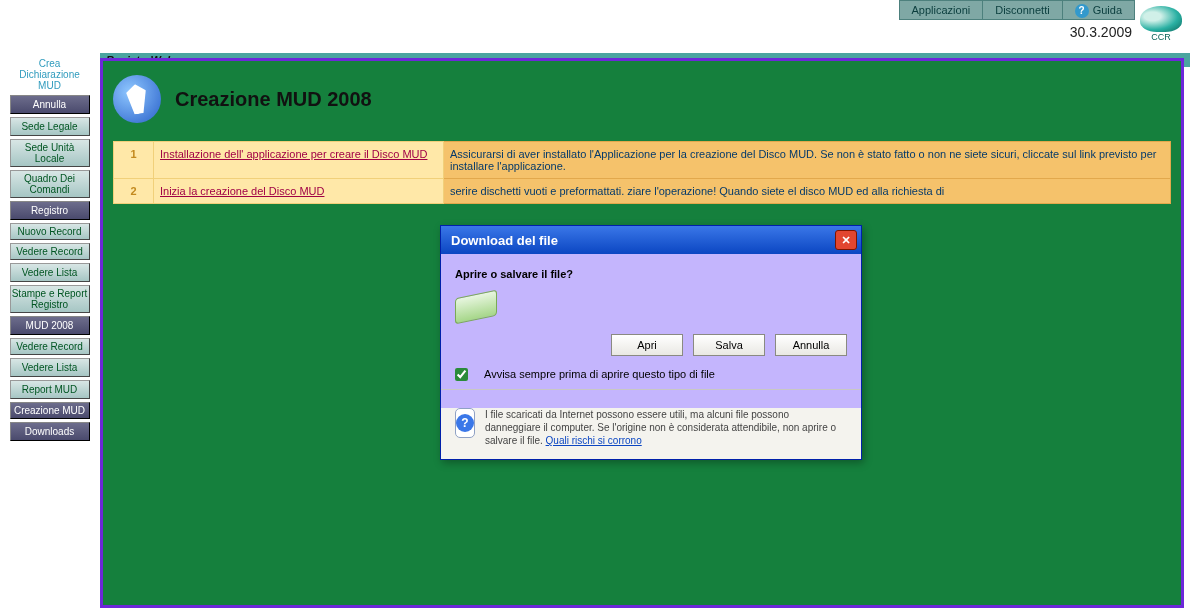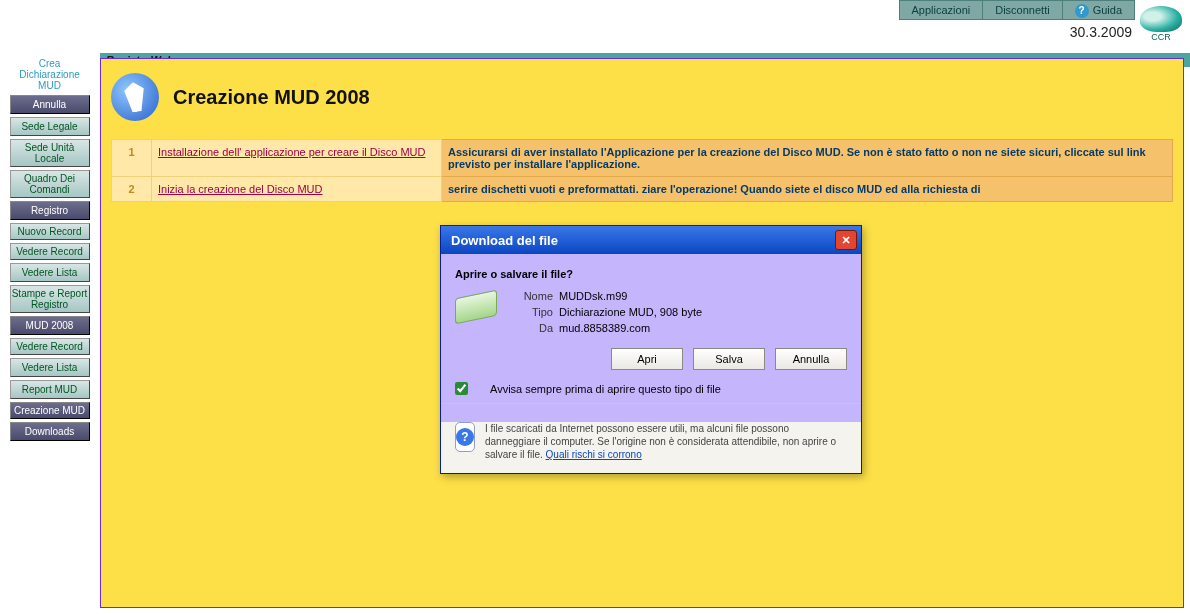--- a/index.html
+++ b/index.html
@@ -19,47 +19,47 @@
   .title-band { background:#4ba5a0; height:14px; line-height:14px; padding-left:6px; font-style:italic; font-weight:bold; color:#111; font-size:11px; margin-left:100px; }
 
   
   .sidebar { position:absolute; left:2px; top:58px; width:95px; display:flex; flex-direction:column; align-items:center; gap:2px; }
   .side-note { color:#2f9bbd; font-size:10px; text-align:center; line-height:1.1; margin-bottom:2px; }
   .side-btn { width:80px; padding:3px 0; font-size:10px; text-align:center; border:1px outset #999; background: linear-gradient(#d8e6e5,#a6c6c4); color:#052; cursor:pointer; }
   .side-btn.tall { padding:2px 0; line-height:1.1; }
   .side-btn.dark { background: linear-gradient(#6d6d8c,#4a4a6d); color:#fff; border-color:#333; }
 
   
-  .main { position:absolute; left:100px; top:58px; right:6px; bottom:6px; border:1px solid #6d28d9; background:#fde047; padding:14px 10px; }
+  .main { position:absolute; left:100px; top:58px; right:6px; bottom:6px; border:3px solid #6d28d9; background:#15803d; padding:14px 10px; }
   .page-head { display:flex; align-items:center; gap:14px; margin-bottom:18px; }
   .feather-badge { width:48px; height:48px; border-radius:50%; background: radial-gradient(circle at 35% 35%, #8fc7ff, #2860c9); display:flex; align-items:center; justify-content:center; }
   .feather { width:22px; height:30px; background:#fff; clip-path: polygon(50% 0, 95% 25%, 70% 100%, 30% 100%, 5% 25%); transform: rotate(-8deg); }
   .page-title { font-size:20px; font-weight:bold; color:#111; }
 
   .steps { width:100%; border-collapse:collapse; }
   .steps td { vertical-align:top; padding:6px 6px; font-size:11px; }
   .step-num-cell { width:40px; text-align:center; font-size:20px; font-weight:bold; color:#c38a1f; background:#ffe8a8; border:1px solid #f1d07a; }
   .step-link-cell { width:290px; background:#ffe8a8; border:1px solid #f1d07a; }
   .step-link-cell a { color:#a00046; text-decoration:underline; }
-  .step-desc-cell { background:#f5c26b; border:1px solid #e2a84c; color:#053a6a; font-weight:bold; }
+  .step-desc-cell { background:#f5c26b; border:1px solid #e2a84c; color:#053a6a; font-weight:normal; }
 
   
   .dialog { position:absolute; left:440px; top:225px; width:422px; border:1px solid #0020aa; box-shadow:2px 3px 8px rgba(0,0,0,0.3); background:#fff; font-family: Tahoma, sans-serif; font-size:11px; }
   .dlg-title { height:28px; background: linear-gradient(#3a77e8,#0b46c2); color:#fff; font-weight:bold; display:flex; align-items:center; padding:0 4px 0 10px; }
   .dlg-title-text { flex:1; font-size:13px; }
   .dlg-close { width:22px; height:20px; background:#e24630; border:1px solid #7d1400; color:#fff; display:flex; align-items:center; justify-content:center; font-weight:bold; border-radius:3px; cursor:pointer; font-size:11px; }
   .dlg-body { background:#c4b5fd; padding:14px 14px 10px 14px; }
   .dlg-q { font-weight:bold; margin-bottom:10px; }
   .dlg-info { display:flex; gap:14px; margin-bottom:14px; }
   .dlg-chip { width:42px; height:26px; margin-top:4px; background:linear-gradient(#e8f6e0,#a5d688); border:1px solid #7aaa56; border-radius:4px; transform:skewY(-12deg); }
   .dlg-rows { display:grid; grid-template-columns: 42px auto; row-gap:4px; column-gap:6px; }
   .dlg-rows .lbl { text-align:right; color:#333; }
   .dlg-actions { display:flex; gap:10px; justify-content:flex-end; margin-bottom:12px; }
   .dlg-btn { min-width:72px; height:22px; background:linear-gradient(#fff,#e9e8e3); border:1px solid #8a8a82; border-radius:0; cursor:pointer; font-size:11px; }
-  .dlg-check { display:flex; align-items:center; gap:22px; margin-bottom:8px; }
+  .dlg-check { display:flex; gap:16px; margin-bottom:8px; }
   .dlg-sep { height:1px; background:#c9c8c3; margin:6px -14px 8px -14px; }
   .dlg-foot { display:flex; gap:10px; align-items:flex-start; padding:0 14px 12px 14px; background:#f4f3ee; }
   .shield { width:30px; height:30px; border-radius:5px; background:#fff; border:1px solid #8fa1c4; display:flex; align-items:center; justify-content:center; }
   .shield-q { width:18px; height:18px; border-radius:50%; background:#3a77e8; color:#fff; text-align:center; line-height:18px; font-weight:bold; font-size:12px; }
   .dlg-foot-text { font-size:10px; color:#444; line-height:1.3; }
   .dlg-foot-text a { color:#0b46c2; text-decoration:underline; }
   input[type=checkbox]{ accent-color:#2a8a3a; width:13px; height:13px; }
 </style>
 </head>
 <body>
@@ -134,28 +134,20 @@
   <div class="dlg-title">
     <span class="dlg-title-text">Download del file</span>
     <div class="dlg-close">
       <span>✕</span>
     </div>
   </div>
   <div class="dlg-body">
     <div class="dlg-q">Aprire o salvare il file?</div>
     <div class="dlg-info">
       <div class="dlg-chip"></div>
-      <div class="dlg-rows">
-        <div class="lbl">Nome</div>
-        <div>MUDDsk.m99</div>
-        <div class="lbl">Tipo</div>
-        <div>Dichiarazione MUD, 908 byte</div>
-        <div class="lbl">Da</div>
-        <div>mud.8858389.com</div>
-      </div>
     </div>
     <div class="dlg-actions">
       <button class="dlg-btn">Apri</button>
       <button class="dlg-btn">Salva</button>
       <button class="dlg-btn">Annulla</button>
     </div>
     <label class="dlg-check">
       <input type="checkbox" checked="" style="">
       <span>Avvisa sempre prima di aprire questo tipo di file</span>
     </label>

